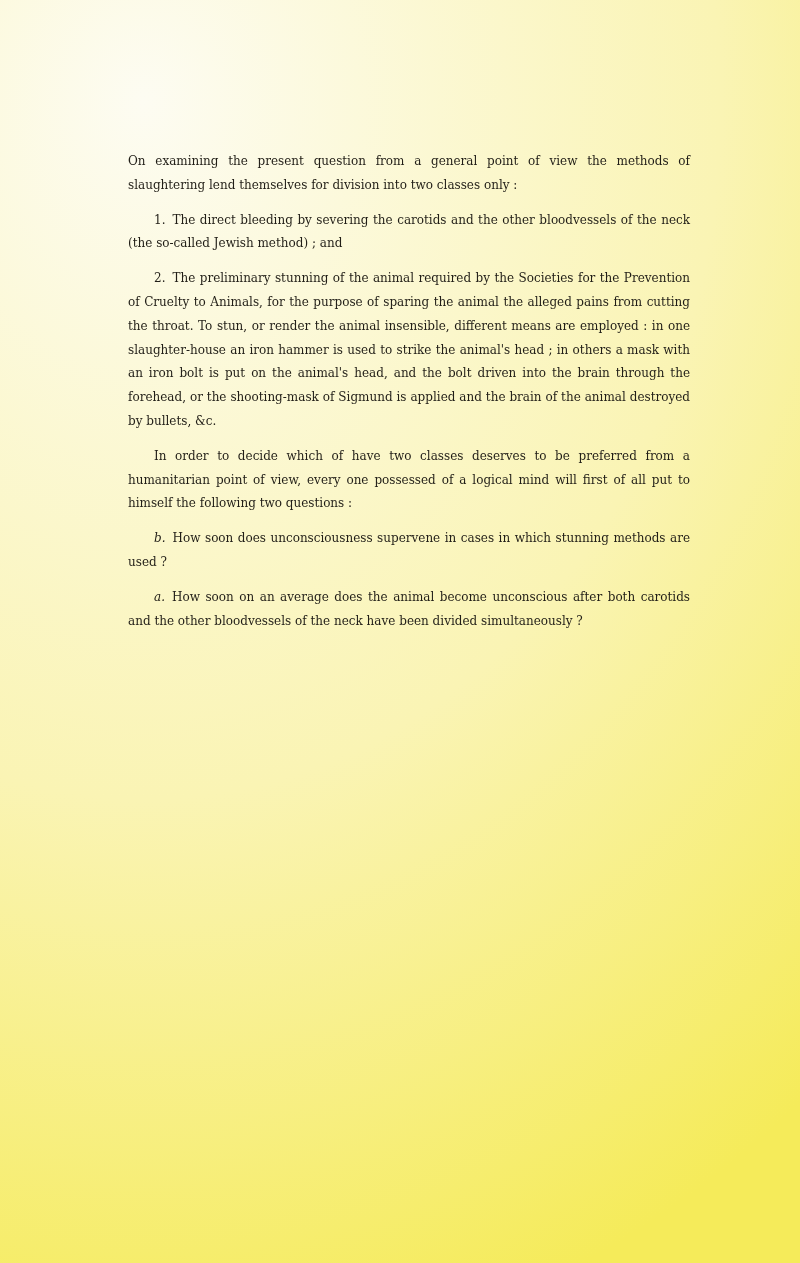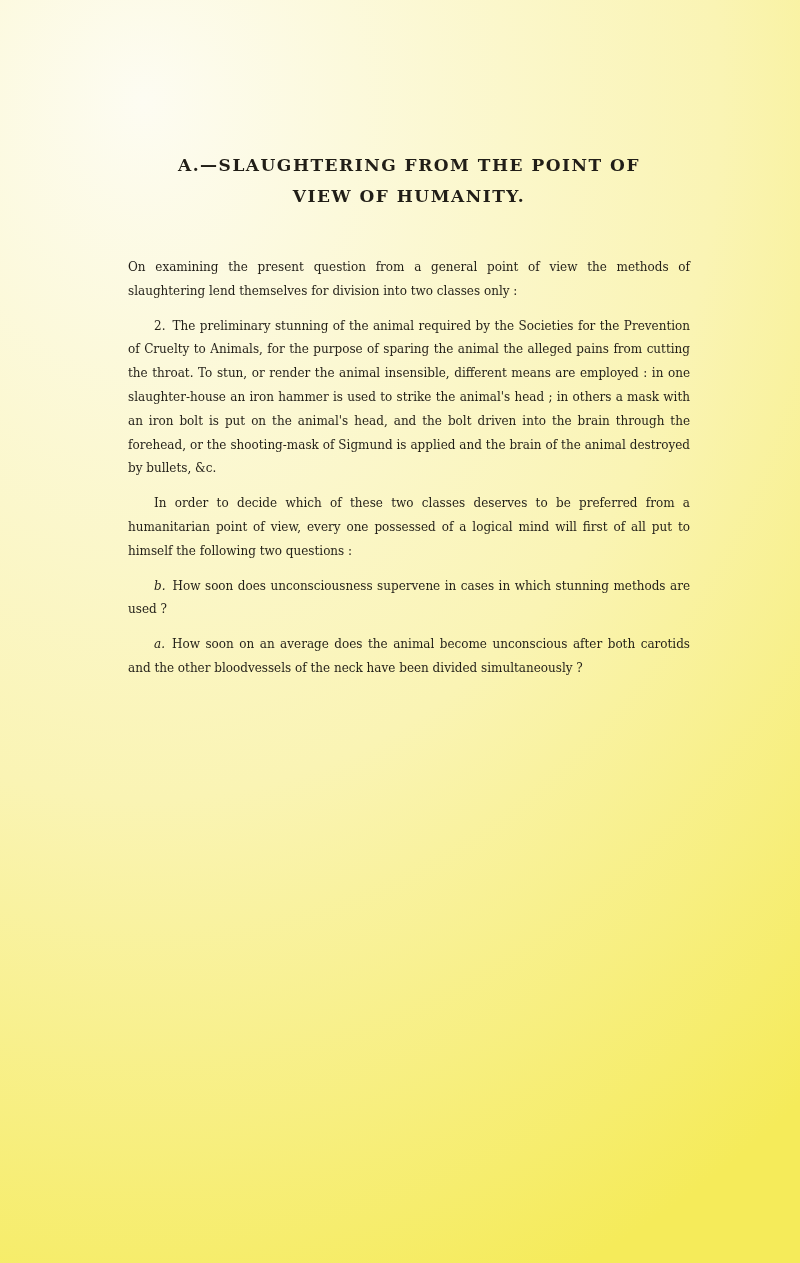--- a/index.html
+++ b/index.html
@@ -44,33 +44,32 @@
   }
   .para.indent{text-indent:26px;}
   .label{margin-right:7px;}
   .label.italic{font-style:italic;}
 </style>
 </head>
 <body>
 
 <main class="page">
 
-  <h1 class="title">
-    <span class="title-line">A.—SLAUGHTERING FROM THE POINT OF</span>
-    <span class="title-line">VIEW OF HUMANITY.</span>
-  </h1>
 
   <p class="para">On examining the present question from a general point of view the methods of slaughtering lend themselves for division into two classes only :</p>
 
+  <p class="para indent">
+    <span class="label">1.</span><span>The direct bleeding by severing the carotids and the other bloodvessels of the neck (the so-called Jewish method) ; and</span>
+  </p>
 
   <p class="para indent">
     <span class="label">2.</span><span>The preliminary stunning of the animal required by the Societies for the Prevention of Cruelty to Animals, for the purpose of sparing the animal the alleged pains from cutting the throat. To stun, or render the animal insensible, different means are employed : in one slaughter-house an iron hammer is used to strike the animal's head ; in others a mask with an iron bolt is put on the animal's head, and the bolt driven into the brain through the forehead, or the shooting-mask of Sigmund is applied and the brain of the animal destroyed by bullets, &amp;c.</span>
   </p>
 
-  <p class="para indent">In order to decide which of these two classes deserves to be preferred from a humanitarian point of view, every one possessed of a logical mind will first of all put to himself the following two questions :</p>
+  <p class="para indent">In order to decide which of have two classes deserves to be preferred from a humanitarian point of view, every one possessed of a logical mind will first of all put to himself the following two questions :</p>
 
   <p class="para indent">
     <span class="label italic">b.</span><span>How soon does unconsciousness supervene in cases in which stunning methods are used ?</span>
   </p>
 
   <p class="para indent">
     <span class="label italic">a.</span><span>How soon on an average does the animal become unconscious after both carotids and the other bloodvessels of the neck have been divided simultaneously ?</span>
   </p>
 
 

